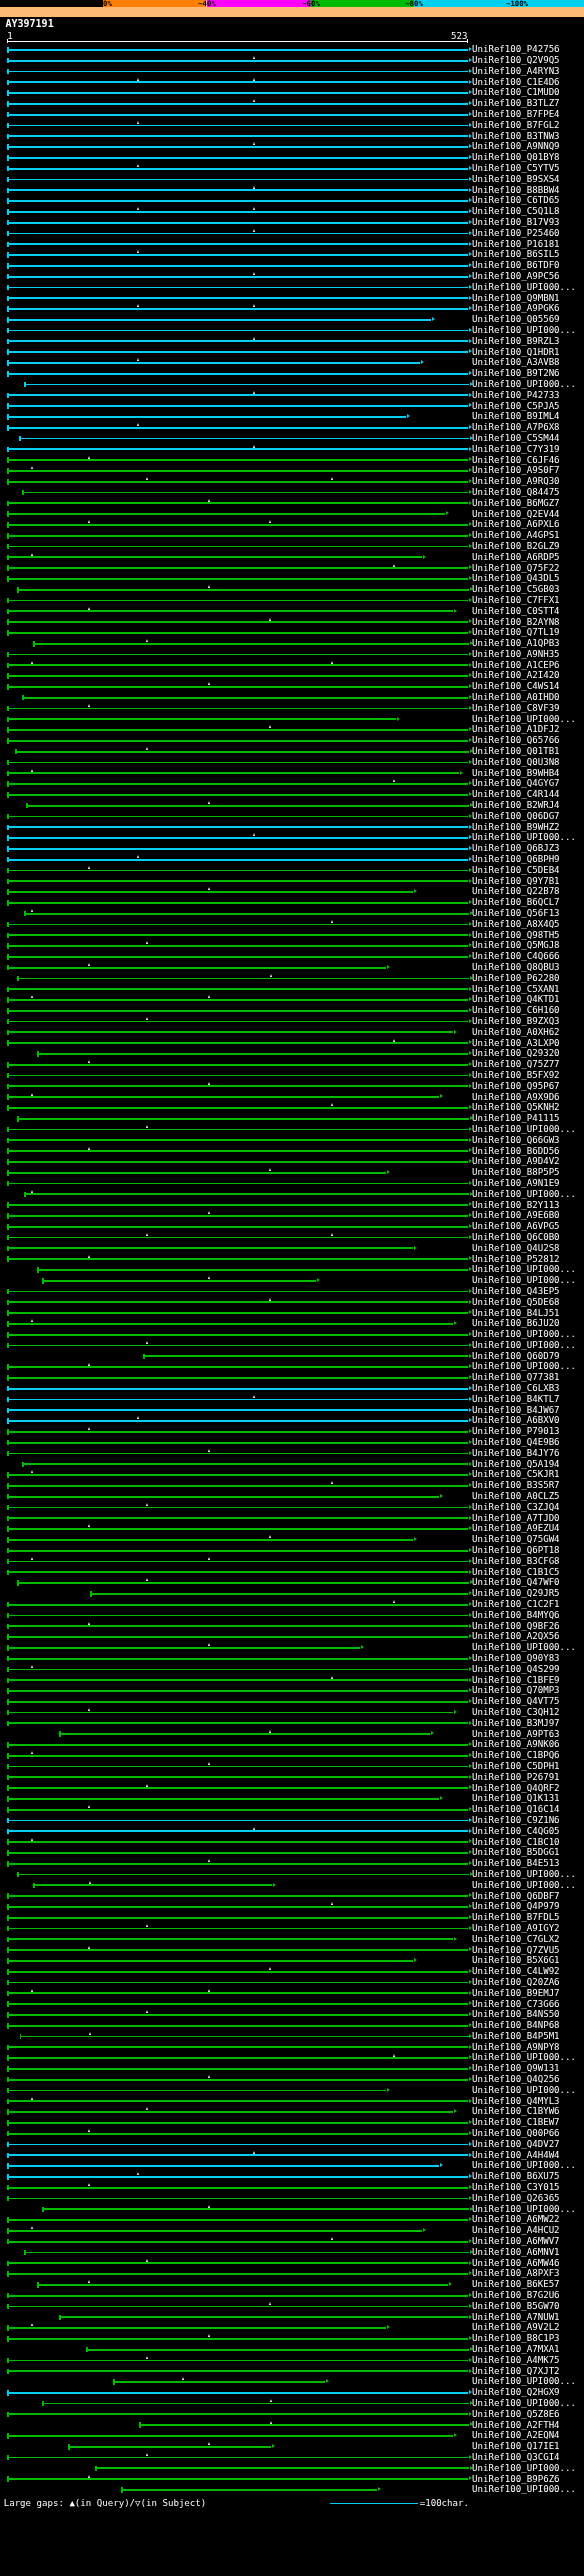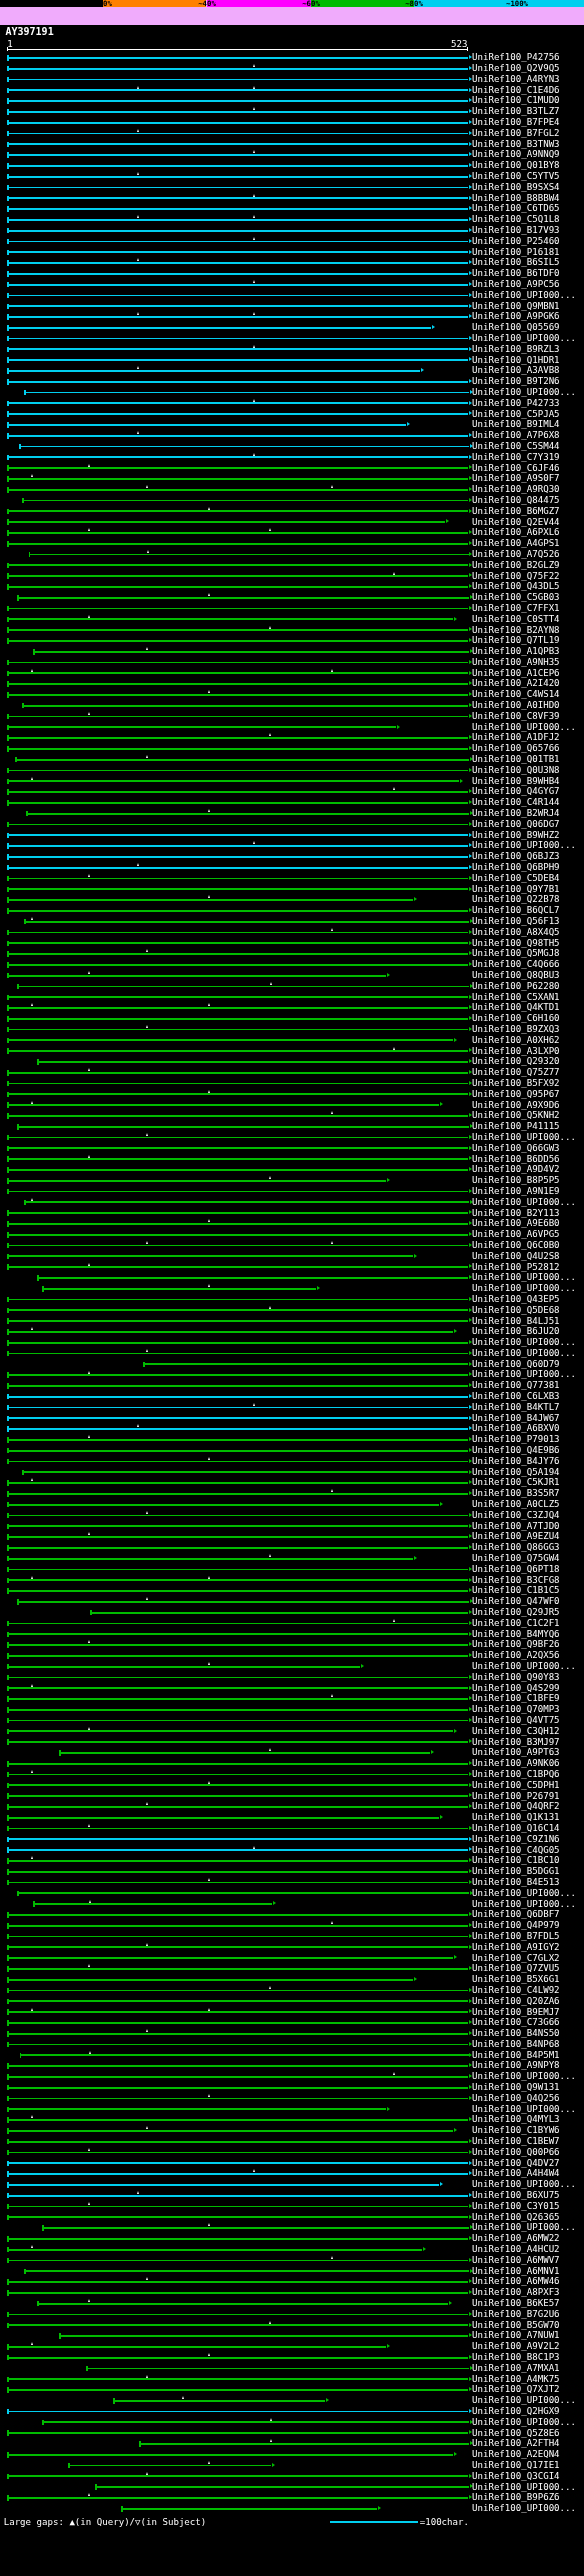--- a/index.html
+++ b/index.html
@@ -1,20 +1,20 @@
 <!DOCTYPE html>
 <html style="font-size:14.6px"><head>
 <meta charset="utf-8">
 <style>
   html,body{margin:0;padding:0;}
   body{
     width:585px;height:2576px;overflow:hidden;background:#000;
     font-family:"DejaVu Sans Mono", monospace;
   }
-  .colorbar{position:relative;width:585px;height:25px;background:#f0abfc;}
+  .colorbar{position:relative;width:585px;height:17px;background:#fdba74;}
   .colorbar .seg{position:absolute;top:0;height:7.3px;}
   .colorbar .clabel{
     position:absolute;top:0;font-size:7.3px;line-height:7.3px;color:#000;
     font-weight:bold;transform:translateX(-50%);white-space:nowrap;
   }
   .queryrow{position:relative;height:13.7px;}
   .queryrow .qid{position:absolute;left:5.5px;top:1.8px;color:#fff;font-size:10px;font-weight:bold;line-height:10px;}
   .ruler{position:relative;height:13.7px;color:#fff;font-size:9.1px;line-height:9.1px;}
   .ruler .n1{position:absolute;left:7.3px;top:0.9px;}
   .ruler .n2{position:absolute;left:451px;top:0.9px;}
@@ -416,33 +416,33 @@
         <span class="lbl">UniRef100_A6PXL6</span>
       </div>
       <div class="row">
         <div class="bar G" style="left: 7.3px; width: 461px;">
           <i class="tick"></i>
           <i class="arrow"></i>
         </div>
         <span class="lbl">UniRef100_A4GPS1</span>
       </div>
       <div class="row">
-        <div class="bar G" style="left: 28.5px; width: 440px;">
-          <i class="tick"></i>
-          <i class="arrow"></i>
-          <i class="gap" style="left: 118px;"></i>
-        </div>
-        <span class="lbl">UniRef100_A7Q526</span>
-      </div>
-      <div class="row">
         <div class="bar G" style="left: 7.3px; width: 461px;">
           <i class="tick"></i>
           <i class="arrow"></i>
         </div>
         <span class="lbl">UniRef100_B2GLZ9</span>
+      </div>
+      <div class="row">
+        <div class="bar G" style="left: 7.3px; width: 415px;">
+          <i class="tick"></i>
+          <i class="arrow"></i>
+          <i class="gap" style="left: 24px;"></i>
+        </div>
+        <span class="lbl">UniRef100_A6RDP5</span>
       </div>
       <div class="row">
         <div class="bar G" style="left: 7.3px; width: 461px;">
           <i class="tick"></i>
           <i class="arrow"></i>
           <i class="gap" style="left: 386px;"></i>
         </div>
         <span class="lbl">UniRef100_Q75F22</span>
       </div>
       <div class="row">
@@ -1111,27 +1111,20 @@
         </div>
         <span class="lbl">UniRef100_A7TJD0</span>
       </div>
       <div class="row">
         <div class="bar G" style="left: 7.3px; width: 461px;">
           <i class="tick"></i>
           <i class="arrow"></i>
           <i class="gap" style="left: 81px;"></i>
         </div>
         <span class="lbl">UniRef100_A9EZU4</span>
-      </div>
-      <div class="row">
-        <div class="bar G" style="left: 7.3px; width: 461px;">
-          <i class="tick"></i>
-          <i class="arrow"></i>
-        </div>
-        <span class="lbl">UniRef100_Q86GG3</span>
       </div>
       <div class="row">
         <div class="bar G" style="left: 7.3px; width: 406px;">
           <i class="tick"></i>
           <i class="arrow"></i>
           <i class="gap" style="left: 262px;"></i>
         </div>
         <span class="lbl">UniRef100_Q75GW4</span>
       </div>
       <div class="row">

